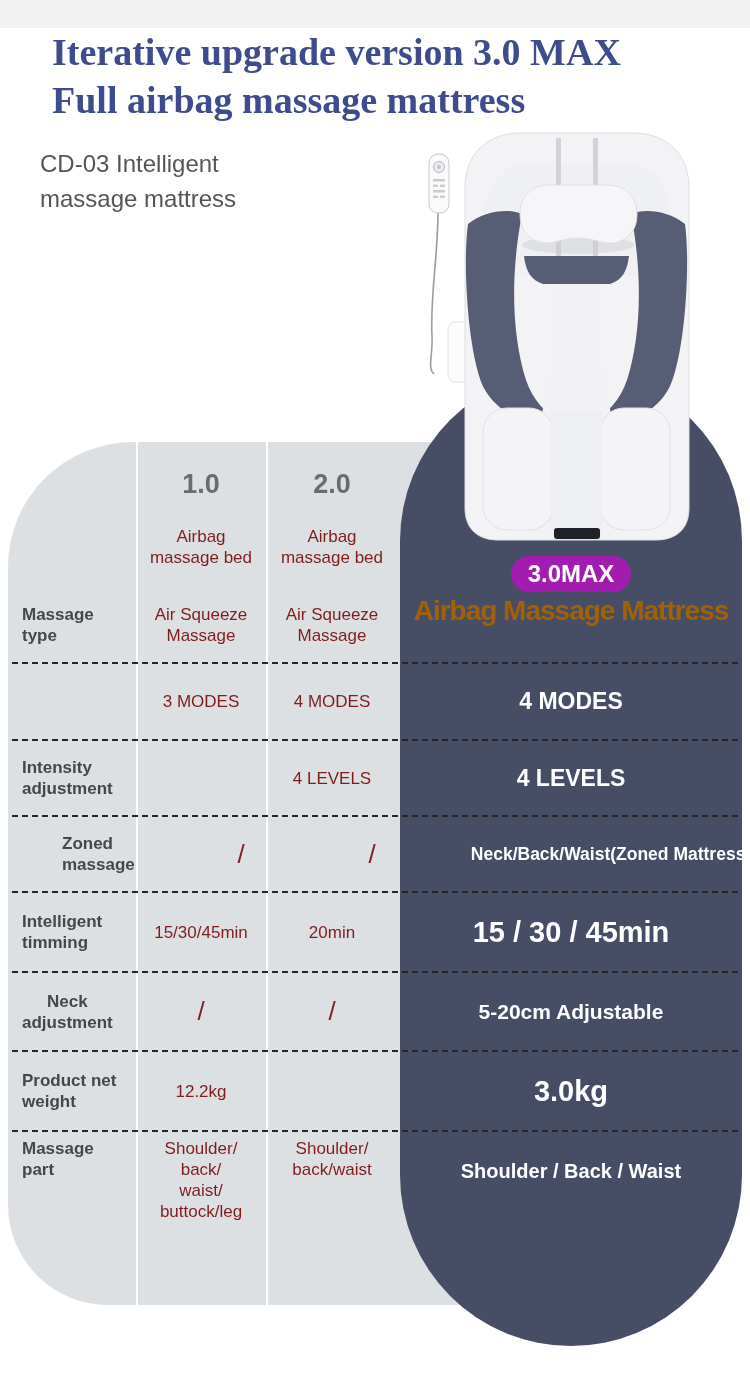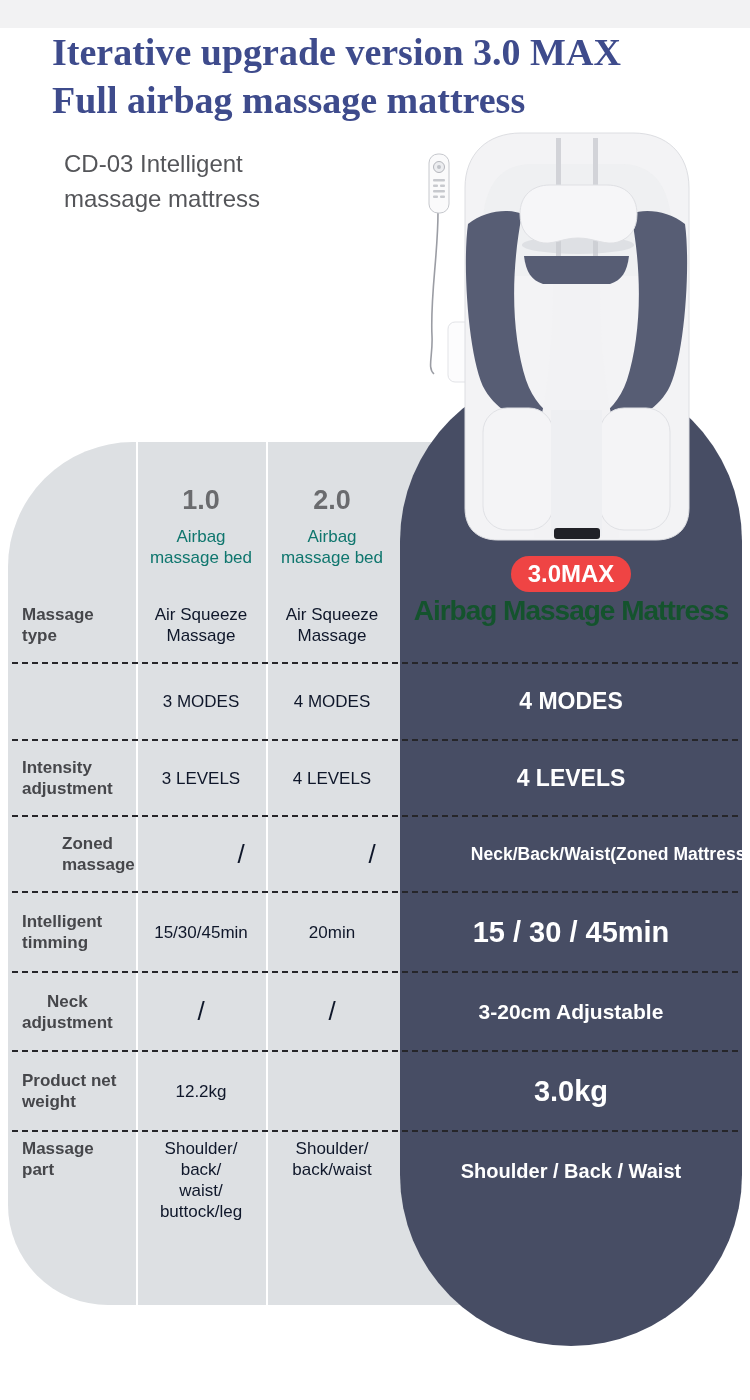--- a/index.html
+++ b/index.html
@@ -2,49 +2,49 @@
 <html><head>
 <meta charset="utf-8">
 <style>
   html,body{margin:0;padding:0;background:#fff;}
   .canvas{position:relative;width:750px;height:1400px;background:#ffffff;overflow:hidden;
           font-family:"Liberation Sans",sans-serif;}
   .topband{position:absolute;left:0;top:0;width:750px;height:28px;background:#f2f2f3;}
   .title{position:absolute;left:52px;top:28px;width:660px;
          font-family:"Liberation Serif",serif;font-weight:bold;font-size:38px;line-height:48px;
          color:#3e4b8c;white-space:pre-line;}
-  .subtitle{position:absolute;left:64px;top:146px;width:300px;font-size:24px;line-height:35px;
+  .subtitle{position:absolute;left:40px;top:146px;width:300px;font-size:24px;line-height:35px;
             color:#545559;white-space:pre-line;}
   .gray-panel{position:absolute;left:8px;top:442px;width:460px;height:863px;
               background:#dde0e3;border-radius:125px 0 0 100px;}
   .dark-pill{position:absolute;left:400px;top:370px;width:342px;height:976px;
              background:#474d64;border-radius:171px;}
   .vline{position:absolute;top:442px;height:863px;width:2px;background:#ffffff;}
   .vline.l1{left:136px;} .vline.l2{left:266px;}
   .dash{position:absolute;left:12px;width:726px;height:0;border-top:2px dashed #26262a;}
   .cell{position:absolute;white-space:pre-line;display:flex;align-items:center;}
   .lbl{left:22px;width:112px;font-weight:bold;font-size:17px;line-height:21px;color:#46474b;}
-  .val{justify-content:center;text-align:center;font-size:17px;line-height:21px;color:#0f172a;}
+  .val{justify-content:center;text-align:center;font-size:17px;line-height:21px;color:#7f1d1d;}
   .c2{left:136px;width:130px;} .c3{left:266px;width:132px;}
   .c4{left:406px;width:330px;color:#ffffff;font-weight:bold;}
   .r1t{top:599px;height:52px;} .r8t{top:1138px;height:90px;align-items:flex-start;}
   .r2{top:663px;height:77px;} .r3{top:740px;height:76px;} .r4{top:816px;height:76px;margin-left:40px;}
   .r5{top:892px;height:80px;} .r6{top:972px;height:79px;text-align:center;} .r7{top:1051px;height:80px;}
   .r8{top:1131px;height:80px;text-align:right;}
-  .ver{top:484px;height:32px;font-size:27px;font-weight:bold;color:#6a6b6e;}
-  .prodname{top:524px;height:46px;font-size:17px;line-height:21px;color:#0f766e;}
+  .ver{top:468px;height:32px;font-size:27px;font-weight:bold;color:#6a6b6e;}
+  .prodname{top:524px;height:46px;font-size:17px;line-height:21px;color:#7f1d1d;}
   .slash{font-size:26px;}
   .fs23{font-size:23px;} .fs22{font-size:29px;} .fs21{font-size:21px;}
   .fs20{font-size:20px;} .fs17{font-size:17.5px;}
   .badge{position:absolute;left:511px;top:556px;width:120px;height:36px;border-radius:18px;
-         background:#ef4444;color:#fff;font-weight:bold;font-size:24px;
+         background:#a21caf;color:#fff;font-weight:bold;font-size:24px;
          display:flex;align-items:center;justify-content:center;letter-spacing:0;}
   .featured-name{position:absolute;left:404px;top:591px;width:334px;height:40px;
          display:flex;align-items:center;justify-content:center;
-         color:#14532d;font-weight:bold;font-size:28px;letter-spacing:-1px;}
+         color:#a16207;font-weight:bold;font-size:28px;letter-spacing:-1px;}
   .product-svg{position:absolute;left:404px;top:126px;width:300px;height:430px;}
 </style>
 </head>
 <body>
 
 <div class="canvas">
 
   <div class="topband"></div>
 
   <div class="title">Iterative upgrade version 3.0 MAX
@@ -115,41 +115,40 @@
 Massage</div>
   <div class="cell val c3 r1t">Air Squeeze
 Massage</div>
 
   <div class="cell val c2 r2">3 MODES</div>
   <div class="cell val c3 r2">4 MODES</div>
   <div class="cell val c4 r2 fs23">4 MODES</div>
 
   <div class="cell lbl r3">Intensity
 adjustment</div>
-  <div class="cell val c2 r3">3 LEVELS</div>
   <div class="cell val c3 r3">4 LEVELS</div>
   <div class="cell val c4 r3 fs23">4 LEVELS</div>
 
   <div class="cell lbl r4">Zoned
 massage</div>
   <div class="cell val c2 r4 slash">/</div>
   <div class="cell val c3 r4 slash">/</div>
   <div class="cell val c4 r4 fs17">Neck/Back/Waist(Zoned Mattress)</div>
 
   <div class="cell lbl r5">Intelligent
 timming</div>
   <div class="cell val c2 r5">15/30/45min</div>
   <div class="cell val c3 r5">20min</div>
   <div class="cell val c4 r5 fs22">15 / 30 / 45min</div>
 
   <div class="cell lbl r6">Neck
 adjustment</div>
   <div class="cell val c2 r6 slash">/</div>
   <div class="cell val c3 r6 slash">/</div>
-  <div class="cell val c4 r6 fs21">3-20cm Adjustable</div>
+  <div class="cell val c4 r6 fs21">5-20cm Adjustable</div>
 
   <div class="cell lbl r7">Product net
 weight</div>
   <div class="cell val c2 r7">12.2kg</div>
   <div class="cell val c4 r7 fs22">3.0kg</div>
 
   <div class="cell lbl r8t">Massage
 part</div>
   <div class="cell val c2 r8t" style="justify-content:center">Shoulder/
 back/

